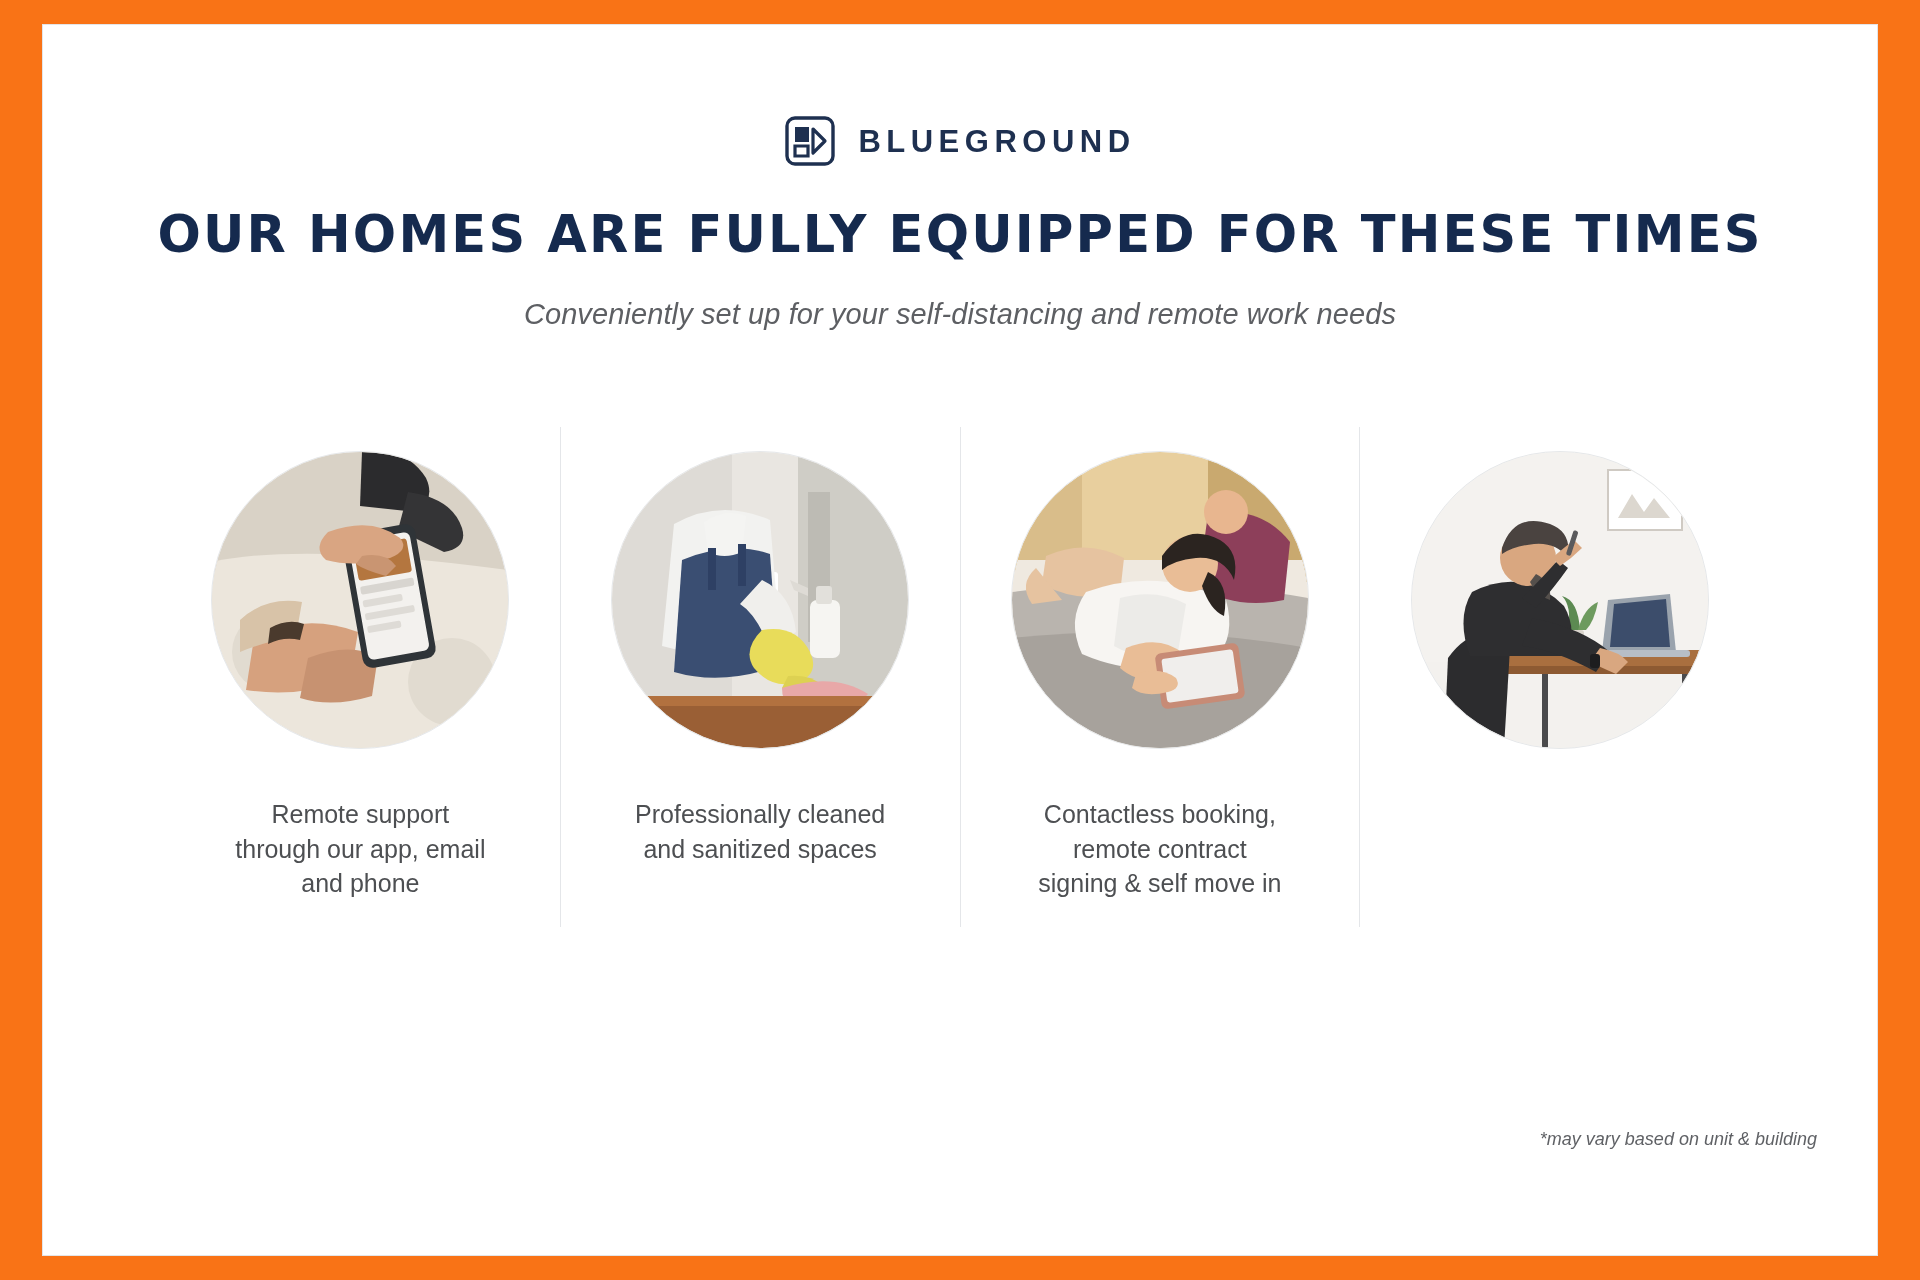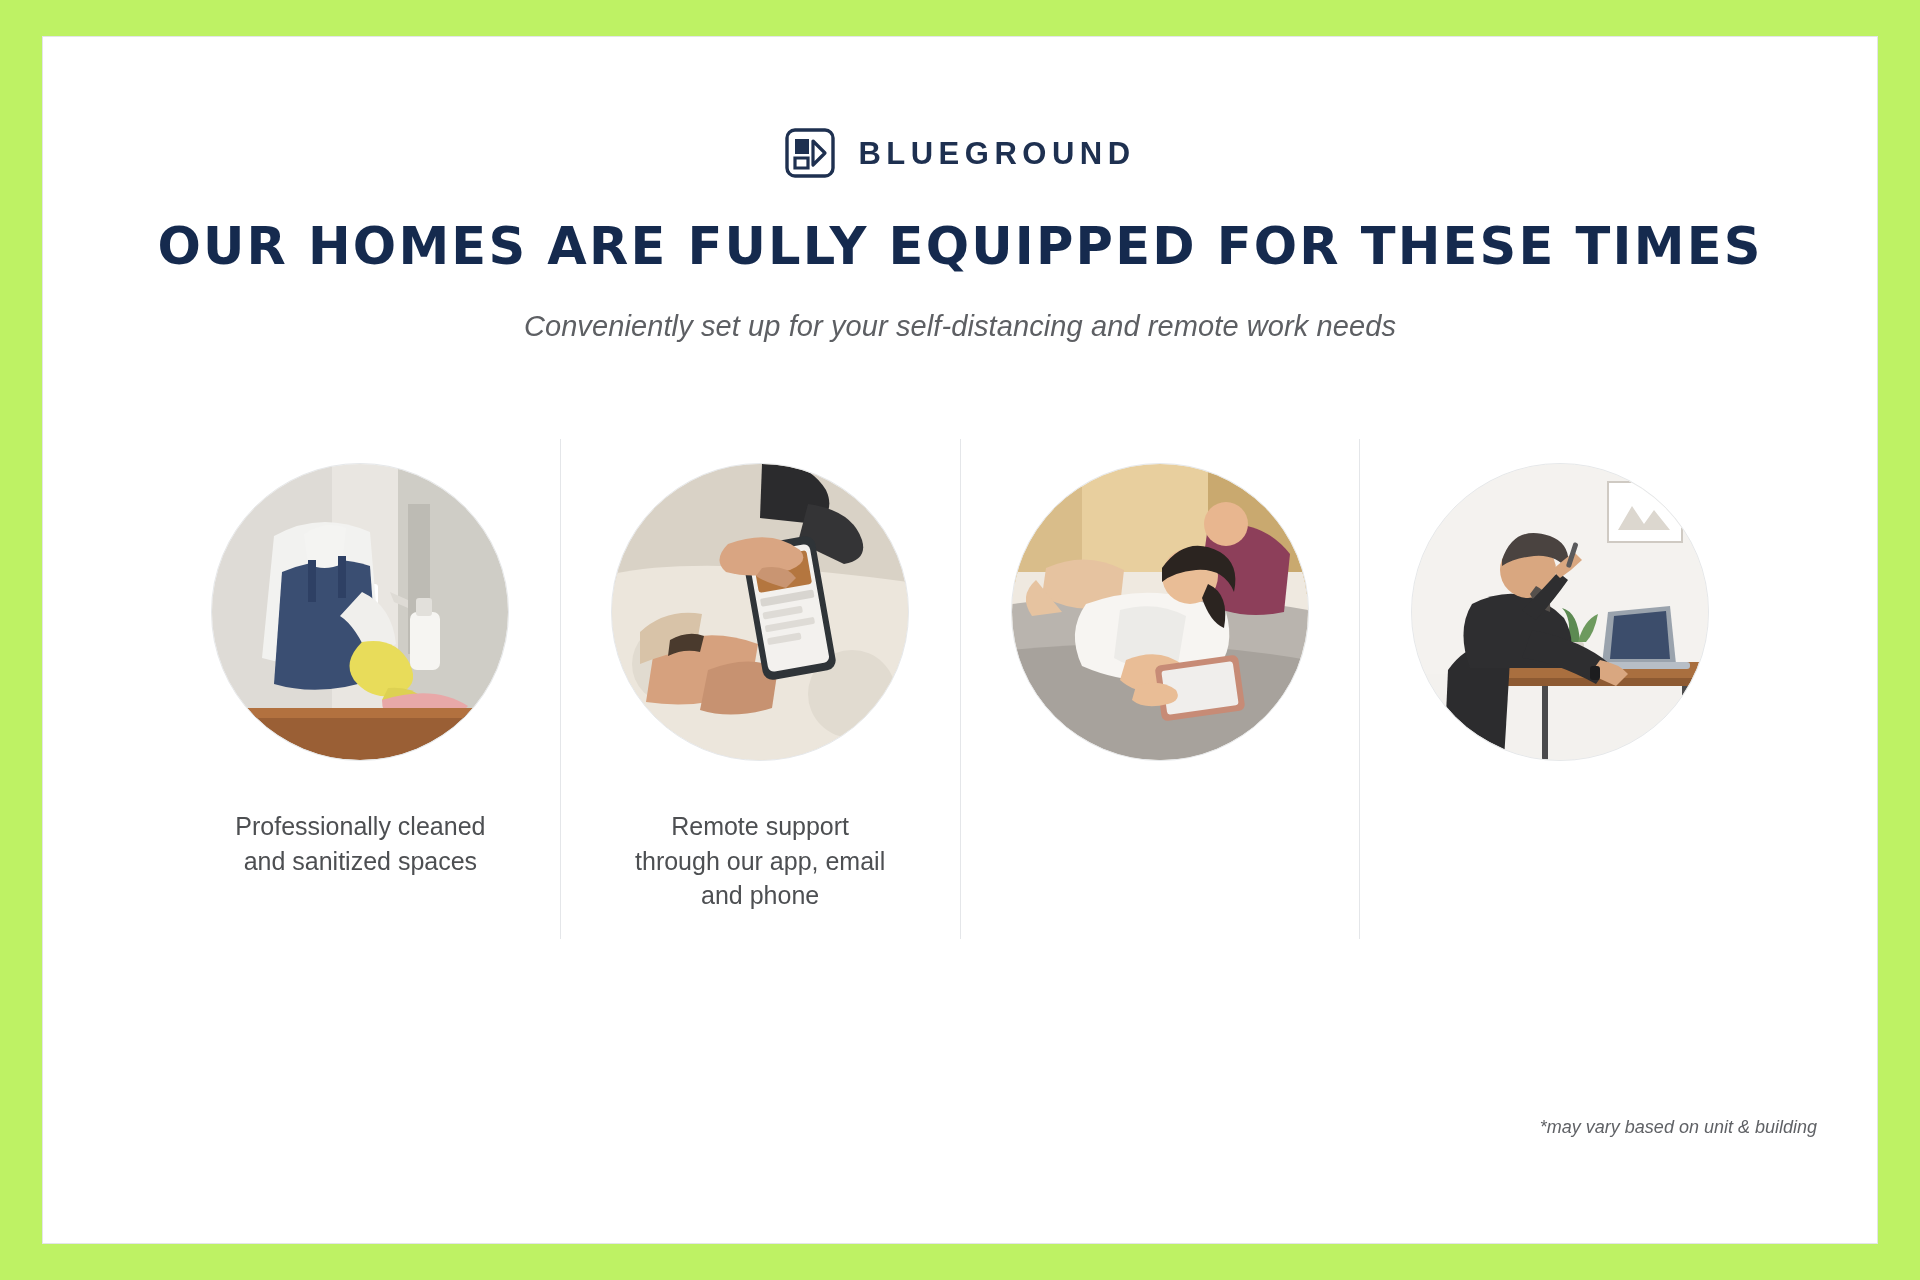--- a/index.html
+++ b/index.html
@@ -11,22 +11,22 @@
     width: 1920px;
     height: 1280px;
     font-family: "Liberation Sans", sans-serif;
     overflow: hidden;
   }
   .page {
     position: relative;
     width: 1920px;
     height: 1280px;
     box-sizing: border-box;
-    padding: 36px 42px;
-    background: #bef264;
+    padding: 24px 42px;
+    background: #f97316;
   }
   .frame {
     position: relative;
     width: 100%;
     height: 100%;
     box-sizing: border-box;
     border: 1px solid #e3e5e8;
     background: #ffffff;
   }
 
@@ -138,20 +138,63 @@
           <path d="M11 31 L24 31 L24 41 L11 41 Z" fill="none" stroke="#1e3050" stroke-width="3.2"></path>
         </svg>
       </span>
       <span class="logo-text">BLUEGROUND</span>
     </div>
 
     <h1 class="headline">OUR HOMES ARE FULLY EQUIPPED FOR THESE TIMES</h1>
     <p class="subhead">Conveniently set up for your self-distancing and remote work needs</p>
 
     <div class="cards">
+
+      <div class="card">
+        <div class="thumb">
+          <svg class="art" viewBox="0 0 296 296" xmlns="http://www.w3.org/2000/svg">
+            <defs>
+              <clipPath id="c2">
+                  <circle cx="148" cy="148" r="148"></circle>
+                </clipPath>
+            </defs>
+            <g clip-path="url(#c2)">
+              <rect width="296" height="296" fill="#e4ded4"></rect>
+              <path d="M0 0 h296 v120 h-296 z" fill="#d9d2c6"></path>
+              <path d="M0 110 q90 -20 296 8 v178 h-296 z" fill="#ece6dc"></path>
+              <circle cx="60" cy="200" r="40" fill="#e1dbd0"></circle>
+              <circle cx="240" cy="230" r="44" fill="#e1dbd0"></circle>
+
+              <path d="M150 0 q44 -6 64 26 q10 22 -10 34 l-56 -6 z" fill="#2b2b2d"></path>
+              <path d="M196 40 q44 6 54 36 q6 20 -18 24 l-46 -22 z" fill="#343436"></path>
+
+              <path d="M42 186 q50 -26 104 -6 l-8 48 q-52 18 -104 10 z" fill="#d6a17e"></path>
+              <path d="M96 206 q40 -16 70 -2 l-6 40 q-40 12 -72 2 z" fill="#c79271"></path>
+
+              <path d="M28 168 q26 -24 62 -18 l-6 34 q-32 6 -56 16 z" fill="#d8c3a8"></path>
+
+              <rect x="140" y="76" width="74" height="136" rx="10" fill="#2f3438" transform="rotate(-10 177 144)"></rect>
+              <rect x="146" y="84" width="62" height="120" rx="6" fill="#f3f1ee" transform="rotate(-10 177 144)"></rect>
+              <rect x="150" y="90" width="54" height="34" rx="3" fill="#b4763f" transform="rotate(-10 177 144)"></rect>
+              <rect x="150" y="130" width="54" height="8" rx="2" fill="#d8d5d0" transform="rotate(-10 177 144)"></rect>
+              <rect x="150" y="144" width="40" height="7" rx="2" fill="#dedbd6" transform="rotate(-10 177 144)"></rect>
+              <rect x="150" y="157" width="50" height="7" rx="2" fill="#dedbd6" transform="rotate(-10 177 144)"></rect>
+              <rect x="150" y="170" width="34" height="7" rx="2" fill="#dedbd6" transform="rotate(-10 177 144)"></rect>
+
+              <path d="M116 80 q44 -16 72 6 q10 12 -10 20 q-34 10 -64 2 q-14 -12 2 -28 z" fill="#d9a582"></path>
+              <path d="M150 104 q24 -4 34 10 l-10 10 q-22 -6 -30 -12 z" fill="#c99572"></path>
+
+              <path d="M58 176 q18 -10 34 -4 l-4 16 q-16 -4 -32 4 z" fill="#4a3a2d"></path>
+            </g>
+          </svg>
+        </div>
+        <div class="caption" style="white-space: pre-line;">Remote support
+through our app, email
+and phone</div>
+      </div>
 
       <div class="card">
         <div class="thumb">
           <svg class="art" viewBox="0 0 296 296" xmlns="http://www.w3.org/2000/svg">
             <defs>
               <clipPath id="c1">
                   <circle cx="148" cy="148" r="148"></circle>
                 </clipPath>
             </defs>
             <g clip-path="url(#c1)">
@@ -178,63 +221,20 @@
 
               <path d="M170 236 q52 -16 86 6 q-16 20 -56 20 q-30 0 -30 -26 z" fill="#e8a8a8"></path>
 
               <rect x="0" y="244" width="296" height="52" fill="#9a5f35"></rect>
               <rect x="0" y="244" width="296" height="10" fill="#b2713f"></rect>
             </g>
           </svg>
         </div>
         <div class="caption" style="white-space: pre-line;">Professionally cleaned
 and sanitized spaces</div>
-      </div>
-
-      <div class="card">
-        <div class="thumb">
-          <svg class="art" viewBox="0 0 296 296" xmlns="http://www.w3.org/2000/svg">
-            <defs>
-              <clipPath id="c2">
-                  <circle cx="148" cy="148" r="148"></circle>
-                </clipPath>
-            </defs>
-            <g clip-path="url(#c2)">
-              <rect width="296" height="296" fill="#e4ded4"></rect>
-              <path d="M0 0 h296 v120 h-296 z" fill="#d9d2c6"></path>
-              <path d="M0 110 q90 -20 296 8 v178 h-296 z" fill="#ece6dc"></path>
-              <circle cx="60" cy="200" r="40" fill="#e1dbd0"></circle>
-              <circle cx="240" cy="230" r="44" fill="#e1dbd0"></circle>
-
-              <path d="M150 0 q44 -6 64 26 q10 22 -10 34 l-56 -6 z" fill="#2b2b2d"></path>
-              <path d="M196 40 q44 6 54 36 q6 20 -18 24 l-46 -22 z" fill="#343436"></path>
-
-              <path d="M42 186 q50 -26 104 -6 l-8 48 q-52 18 -104 10 z" fill="#d6a17e"></path>
-              <path d="M96 206 q40 -16 70 -2 l-6 40 q-40 12 -72 2 z" fill="#c79271"></path>
-
-              <path d="M28 168 q26 -24 62 -18 l-6 34 q-32 6 -56 16 z" fill="#d8c3a8"></path>
-
-              <rect x="140" y="76" width="74" height="136" rx="10" fill="#2f3438" transform="rotate(-10 177 144)"></rect>
-              <rect x="146" y="84" width="62" height="120" rx="6" fill="#f3f1ee" transform="rotate(-10 177 144)"></rect>
-              <rect x="150" y="90" width="54" height="34" rx="3" fill="#b4763f" transform="rotate(-10 177 144)"></rect>
-              <rect x="150" y="130" width="54" height="8" rx="2" fill="#d8d5d0" transform="rotate(-10 177 144)"></rect>
-              <rect x="150" y="144" width="40" height="7" rx="2" fill="#dedbd6" transform="rotate(-10 177 144)"></rect>
-              <rect x="150" y="157" width="50" height="7" rx="2" fill="#dedbd6" transform="rotate(-10 177 144)"></rect>
-              <rect x="150" y="170" width="34" height="7" rx="2" fill="#dedbd6" transform="rotate(-10 177 144)"></rect>
-
-              <path d="M116 80 q44 -16 72 6 q10 12 -10 20 q-34 10 -64 2 q-14 -12 2 -28 z" fill="#d9a582"></path>
-              <path d="M150 104 q24 -4 34 10 l-10 10 q-22 -6 -30 -12 z" fill="#c99572"></path>
-
-              <path d="M58 176 q18 -10 34 -4 l-4 16 q-16 -4 -32 4 z" fill="#4a3a2d"></path>
-            </g>
-          </svg>
-        </div>
-        <div class="caption" style="white-space: pre-line;">Remote support
-through our app, email
-and phone</div>
       </div>
 
       <div class="card">
         <div class="thumb">
           <svg class="art" viewBox="0 0 296 296" xmlns="http://www.w3.org/2000/svg">
             <defs>
               <clipPath id="c3">
                   <circle cx="148" cy="148" r="148"></circle>
                 </clipPath>
             </defs>
@@ -262,20 +262,23 @@
 
               <path d="M114 196 q34 -14 58 6 l-10 24 q-34 8 -54 -10 z" fill="#e9bd96"></path>
 
               <rect x="146" y="196" width="84" height="56" rx="6" fill="#c78b76" transform="rotate(-8 188 224)"></rect>
               <rect x="152" y="202" width="72" height="44" rx="3" fill="#f0eeec" transform="rotate(-8 188 224)"></rect>
 
               <path d="M124 222 q24 -8 40 4 q6 10 -8 14 q-24 6 -36 -4 z" fill="#e9bd96"></path>
             </g>
           </svg>
         </div>
+        <div class="caption" style="white-space: pre-line;">Contactless booking,
+remote contract
+signing &amp; self move in</div>
       </div>
 
       <div class="card">
         <div class="thumb">
           <svg class="art" viewBox="0 0 296 296" xmlns="http://www.w3.org/2000/svg">
             <defs>
               <clipPath id="c4">
                   <circle cx="148" cy="148" r="148"></circle>
                 </clipPath>
             </defs>

